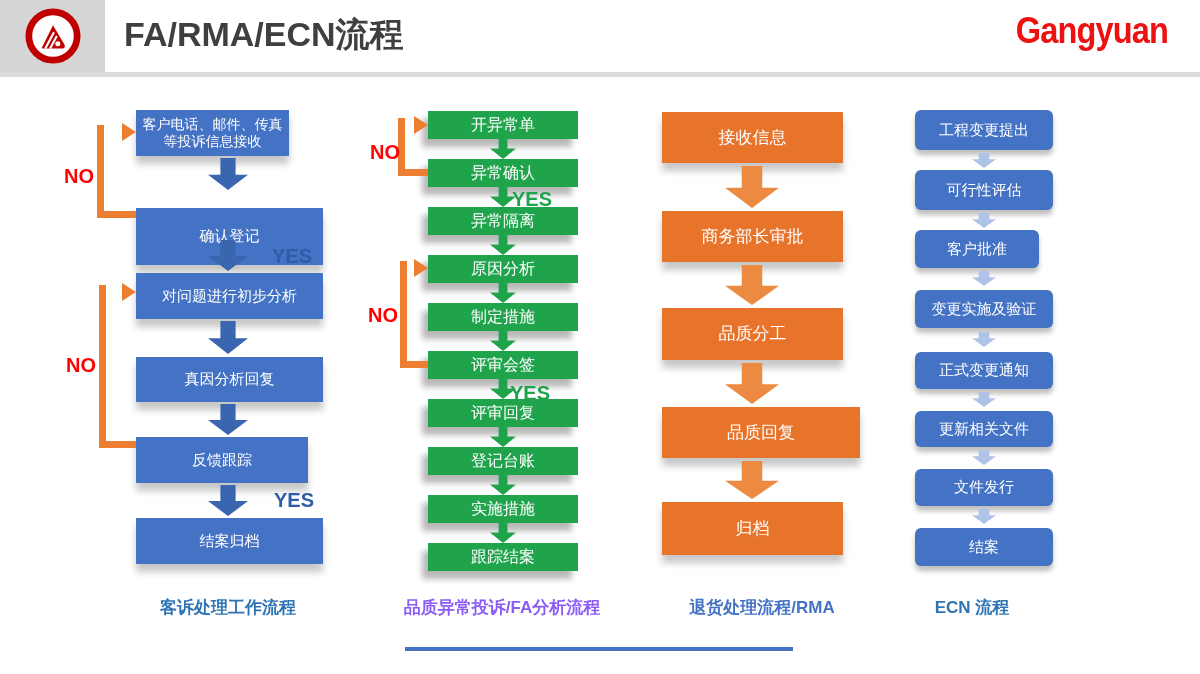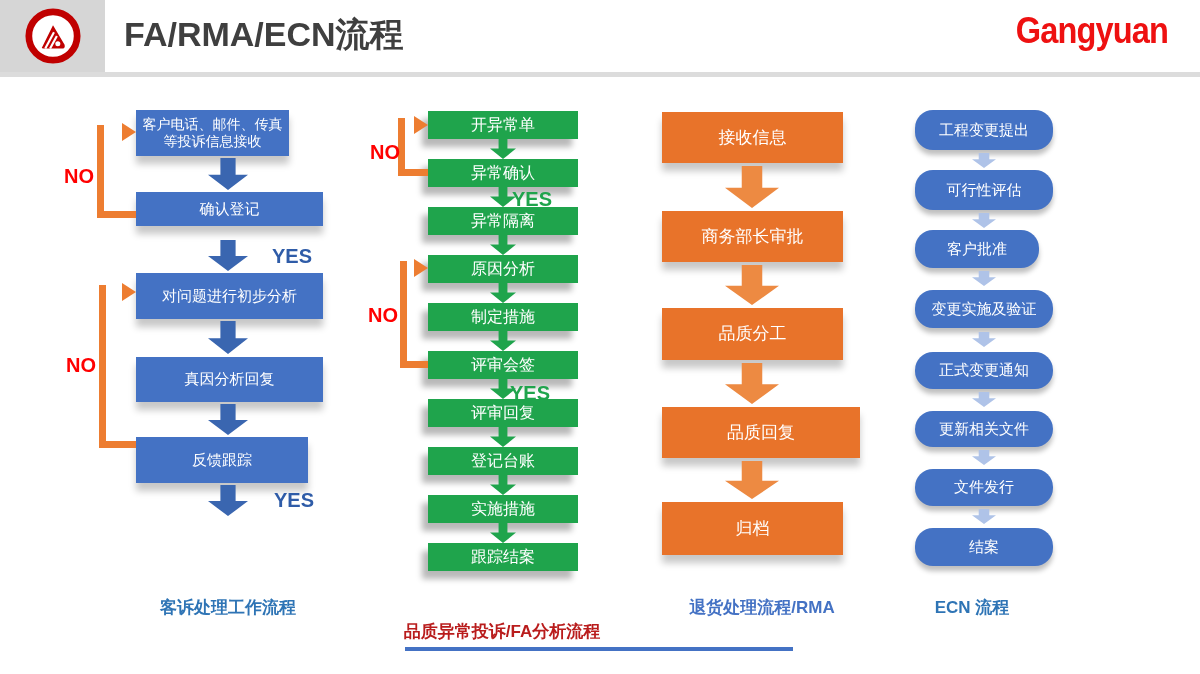--- a/index.html
+++ b/index.html
@@ -12,41 +12,41 @@
   .brand{position:absolute;right:32px;top:10px;font-size:37px;font-weight:bold;color:#ee1111;
          transform:scaleX(.88);transform-origin:right center;letter-spacing:-1px;}
   .header-divider{position:absolute;left:0;top:72px;width:1200px;height:5px;background:#dcdcdc;}
   
   .box{position:absolute;display:flex;align-items:center;justify-content:center;
        color:#fff;text-align:center;line-height:1.25;padding:1px 6px;box-sizing:border-box;}
   .b-blue{background:#4472c4;font-size:15px;box-shadow:0 8px 7px rgba(0,0,0,.22);}
   .b-blue.small{font-size:14px;}
   .b-green{background:#1fa44c;font-size:16px;box-shadow:-6px 8px 6px rgba(0,0,0,.28);}
   .b-orange{background:#e8732a;font-size:17px;box-shadow:0 8px 7px rgba(0,0,0,.22);}
-  .b-ecn{background:#4472c4;font-size:15px;border-radius:18px;box-shadow:0 5px 5px rgba(0,0,0,.25);}
+  .b-ecn{background:#4472c4;font-size:15px;border-radius:6px;box-shadow:0 5px 5px rgba(0,0,0,.25);}
   
   .arrow{position:absolute;filter:drop-shadow(2px 3px 2px rgba(0,0,0,.3));}
   .a-big{clip-path:polygon(31% 0,69% 0,69% 52%,100% 52%,50% 100%,0 52%,31% 52%);}
   .a-blue{background:#3a66b0;}
   .a-orange{background:#ed8a42;}
   .a-green{background:#1fa44c;clip-path:polygon(33% 0,67% 0,67% 48%,100% 48%,50% 100%,0 48%,33% 48%);}
   .a-chev{background:#afc3e8;clip-path:polygon(28% 0,72% 0,72% 42%,100% 42%,50% 100%,0 42%,28% 42%);
           filter:none;}
   
   .loop-v,.loop-h{position:absolute;background:#ed7d31;}
   .loop-head{position:absolute;width:0;height:0;border-top:9px solid transparent;
              border-bottom:9px solid transparent;border-left:14px solid #ed7d31;}
   
   .lbl{position:absolute;font-weight:bold;font-size:20px;}
   .lbl-no{color:#ff0000;}
   .lbl-yes-blue{color:#2f5ca8;}
   .lbl-yes-green{color:#1fa44c;}
   .caption{position:absolute;top:596px;font-weight:bold;font-size:17px;text-align:center;}
   .cap-blue{color:#2e74b5;}
-  .cap-green{color:#b91c1c;margin-top:24px;}
+  .cap-green{color:#8b5cf6;}
   .cap-blue2{color:#4472c4;}
   .accent-line{position:absolute;left:405px;top:647px;width:388px;height:4px;background:#4472c4;}
 </style>
 </head>
 <body>
 
 <div class="slide">
 
   <div class="logo-box">
     <svg width="58" height="58" viewBox="0 0 60 60">
@@ -55,24 +55,25 @@
       <path d="M22 43 L31 26" stroke="#ffffff" stroke-width="2.2"></path>
       <path d="M27 43 L34 30" stroke="#ffffff" stroke-width="2.2"></path>
       <circle cx="35" cy="38" r="2.6" fill="#ffffff"></circle>
     </svg>
   </div>
   <div class="page-title">FA/RMA/ECN流程</div>
   <div class="brand">Gangyuan</div>
   <div class="header-divider"></div>
 
   <div class="box b-blue small" style="left:136px;top:110px;width:153px;height:46px">客户电话、邮件、传真等投诉信息接收</div>
-  <div class="box b-blue" style="left:136px;top:192px;width:187px;height:34px">确认登记</div>
+  <div class="box b-blue" style="left:136px;top:208px;width:187px;height:57px">确认登记</div>
   <div class="box b-blue" style="left:136px;top:273px;width:187px;height:46px">对问题进行初步分析</div>
   <div class="box b-blue" style="left:136px;top:357px;width:187px;height:45px">真因分析回复</div>
   <div class="box b-blue" style="left:136px;top:437px;width:172px;height:46px">反馈跟踪</div>
+  <div class="box b-blue" style="left:136px;top:518px;width:187px;height:46px">结案归档</div>
 
   <div class="arrow a-big a-blue" style="left:208px;top:158px;width:40px;height:32px"></div>
   <div class="arrow a-big a-blue" style="left:208px;top:240px;width:40px;height:31px"></div>
   <div class="arrow a-big a-blue" style="left:208px;top:321px;width:40px;height:33px"></div>
   <div class="arrow a-big a-blue" style="left:208px;top:404px;width:40px;height:31px"></div>
   <div class="arrow a-big a-blue" style="left:208px;top:485px;width:40px;height:31px"></div>
 
   <div class="loop-h" style="left:97px;top:211px;width:39px;height:7px"></div>
   <div class="loop-v" style="left:97px;top:125px;width:7px;height:93px"></div>
   <div class="loop-head" style="left:122px;top:123px"></div>

